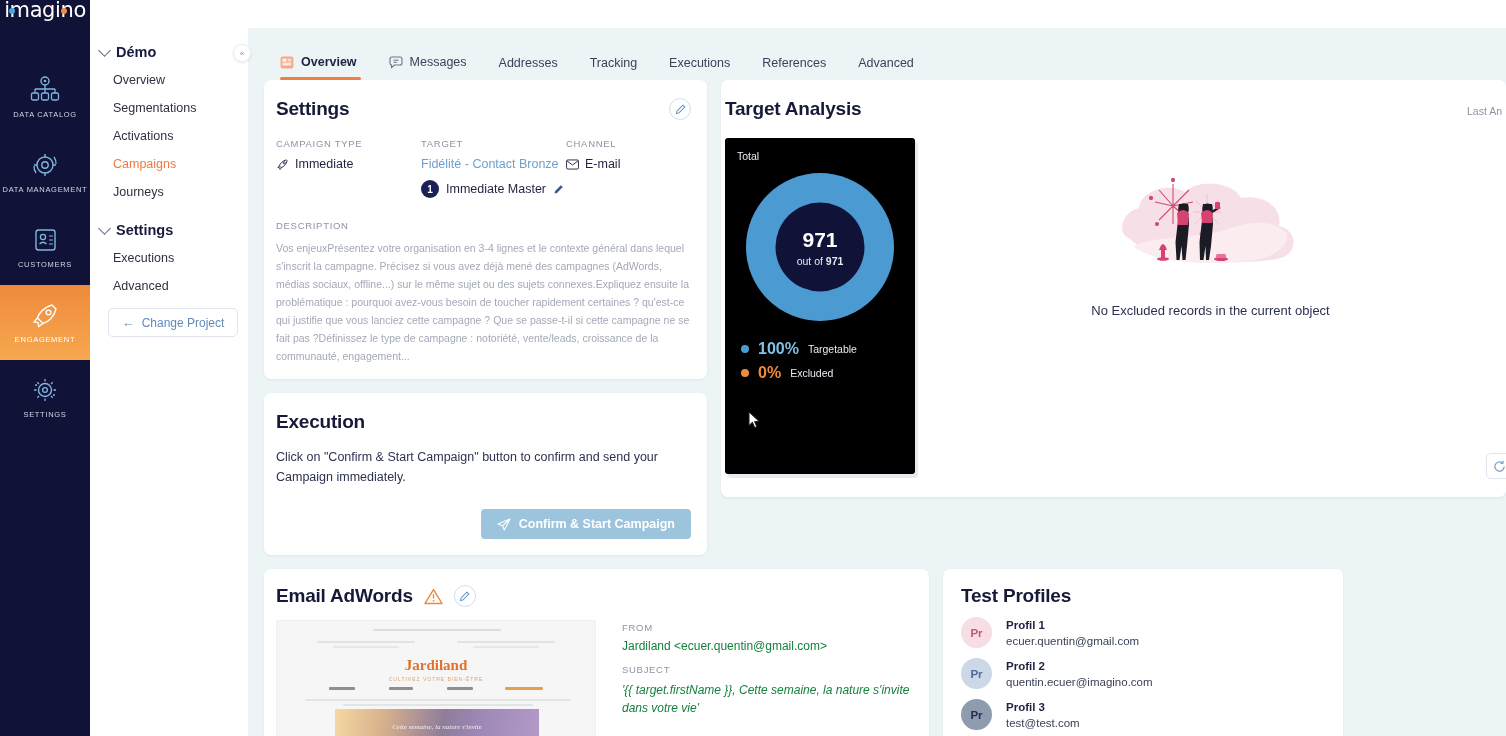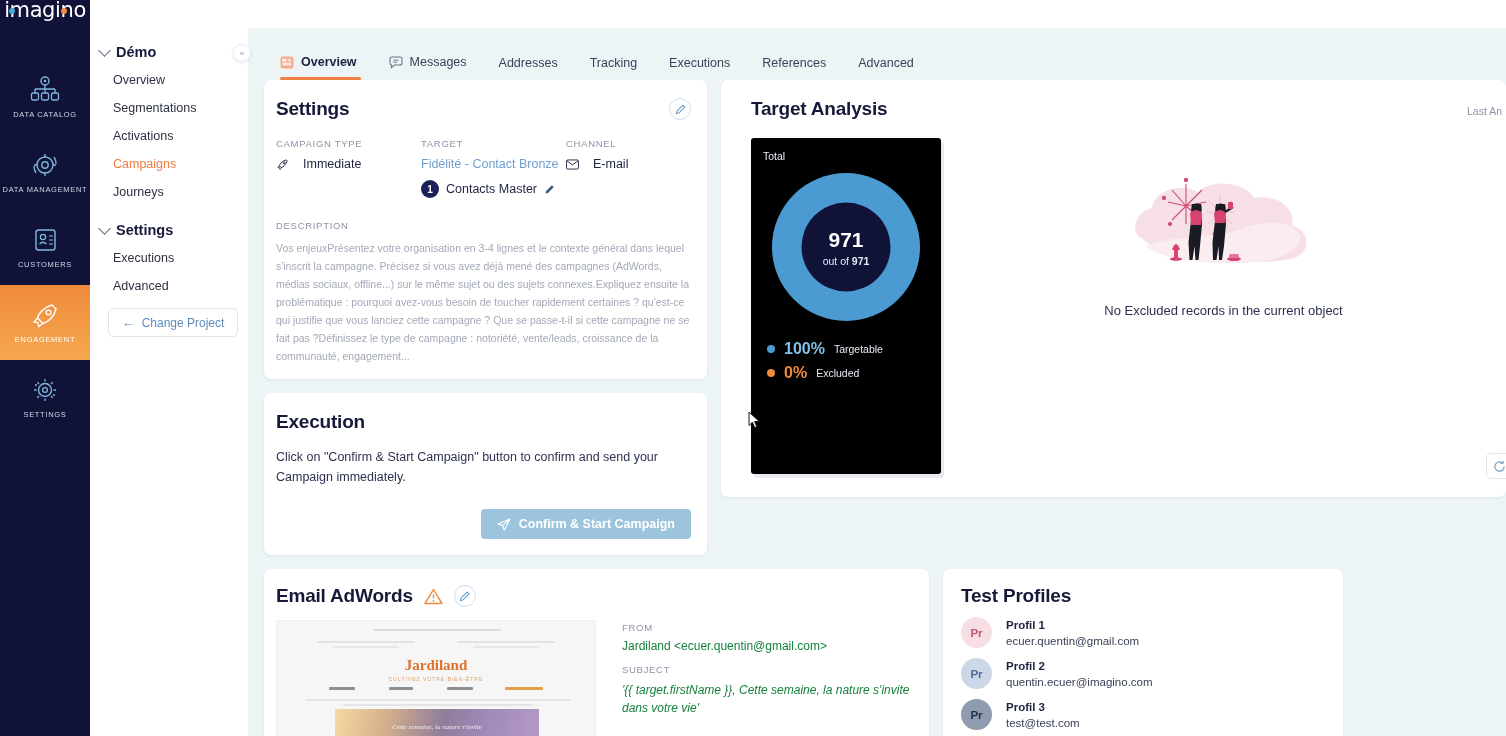--- a/index.html
+++ b/index.html
@@ -166,21 +166,21 @@
   }
   .meta-row { display: flex; margin-top: 18px; }
   .meta-col-1 { width: 145px; }
   .meta-col-2 { width: 145px; }
   .meta-col-3 { width: 120px; }
   .meta-label {
     font-size: 9.5px; letter-spacing: .7px; color: #8d93a6; text-transform: uppercase;
   }
   .meta-value {
     margin-top: 8px; font-size: 12.5px; color: #1f2340;
-    display: flex; align-items: center; gap: 14px;
+    display: flex; align-items: center; gap: 6px;
   }
   .meta-link { color: #6f9ed0; font-size: 12.5px; margin-top: 8px; display:block; cursor:pointer;}
   .obj-row { display: flex; align-items: center; gap: 7px; margin-top: 9px; }
   .obj-badge {
     width: 18px; height: 18px; border-radius: 50%; background: #1b2158;
     color: #fff; font-size: 10px; display: flex; align-items: center; justify-content: center;
     font-weight: bold;
   }
   .obj-name { font-size: 12.5px; color: #1f2340; }
   .pencil-mini { width: 11px; height: 11px; cursor: pointer; }
@@ -197,21 +197,21 @@
   .exec-btn-row { display: flex; justify-content: flex-end; margin-top: 22px; }
   .confirm-btn {
     background: #9cc4dc; color: #ffffff; border: none; border-radius: 4px;
     height: 30px; padding: 0 16px; font-size: 12.5px; font-weight: bold;
     display: flex; align-items: center; gap: 8px; cursor: pointer;
     font-family: "Liberation Sans", sans-serif;
   }
 
   
   .card-target {
-    flex: 1 1 auto; padding: 18px 0 0 30px; position: relative;
+    flex: 1 1 auto; padding: 18px 0 0 4px; position: relative;
     height: 417px; overflow: hidden;
   }
   .ta-head { display: flex; align-items: baseline; justify-content: space-between; padding-right: 4px; }
   .ta-last { font-size: 10.5px; color: #8d93a6; white-space: nowrap; }
   .ta-body { display: flex; margin-top: 18px; }
   .donut-card {
     width: 190px; height: 336px; background: #000000; border-radius: 3px;
     padding: 12px 0 0 0; position: relative;
     box-shadow: 3px 4px 0 rgba(160,170,190,.25);
   }
@@ -458,21 +458,21 @@
                   </svg>
                   <span>Immediate</span>
                 </div>
               </div>
 
               <div class="meta-col-2">
                 <div class="meta-label">TARGET</div>
                 <a class="meta-link">Fidélité - Contact Bronze</a>
                 <div class="obj-row">
                   <span class="obj-badge">1</span>
-                  <span class="obj-name">Contacts Master</span>
+                  <span class="obj-name">Immediate Master</span>
                   <svg class="pencil-mini" viewBox="0 0 12 12">
                     <path d="M8.6 1.3 l2.1 2.1 -6.3 6.3 -2.8 .7 .7 -2.8 Z" fill="#3d5a8a"></path>
                   </svg>
                 </div>
               </div>
 
               <div class="meta-col-3">
                 <div class="meta-label">CHANNEL</div>
                 <div class="meta-value">
                   <svg width="13" height="11" viewBox="0 0 14 11">

